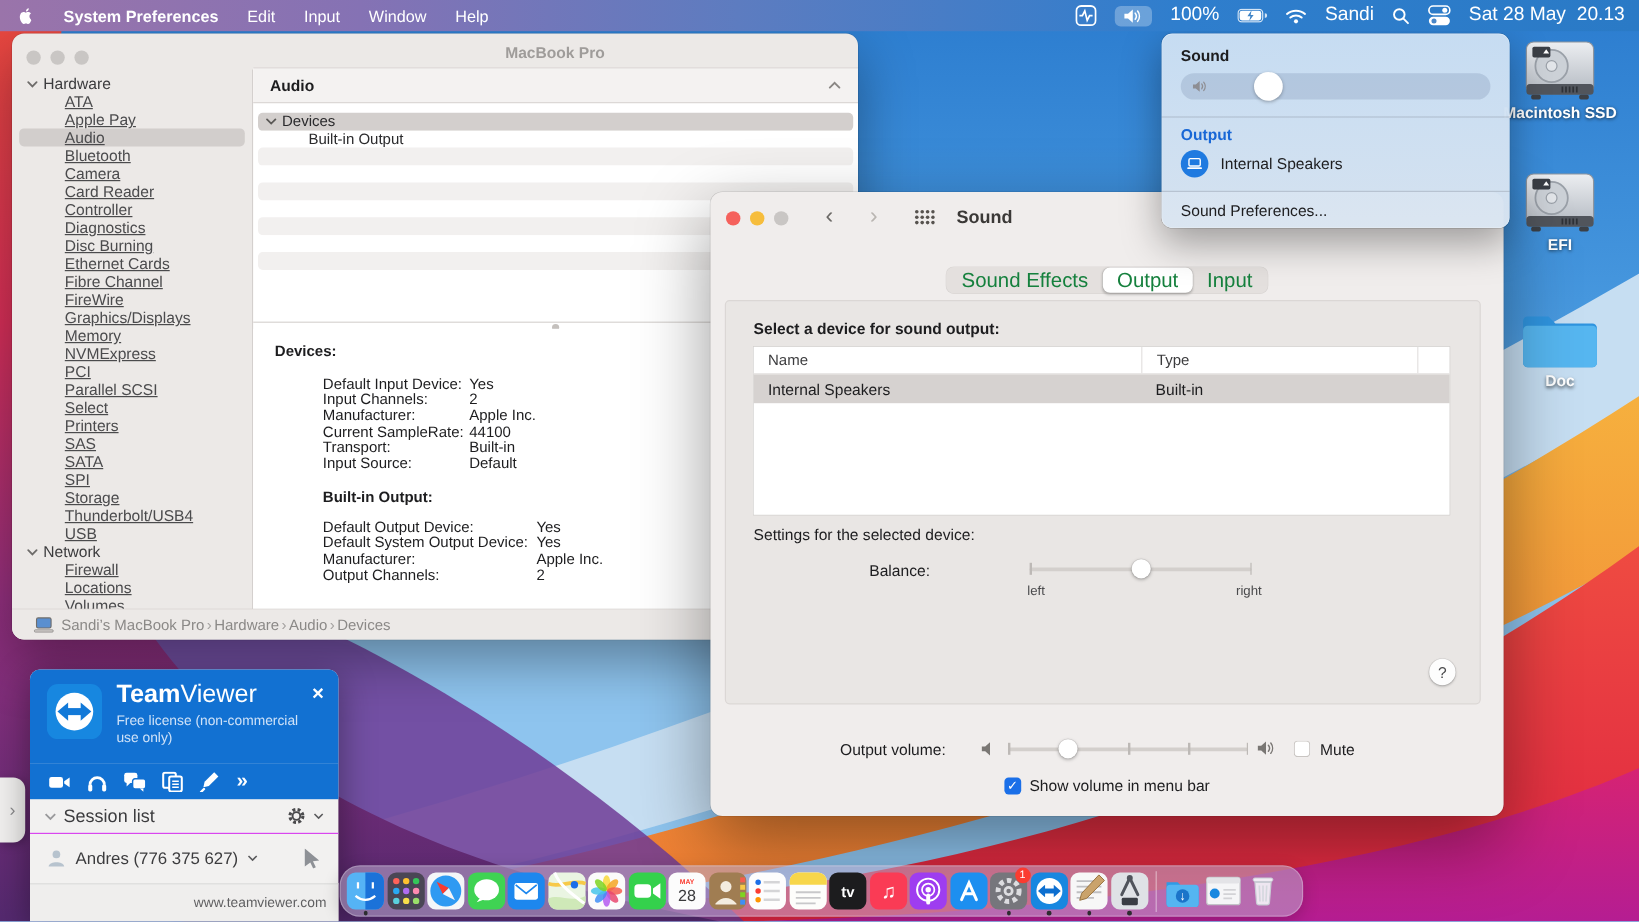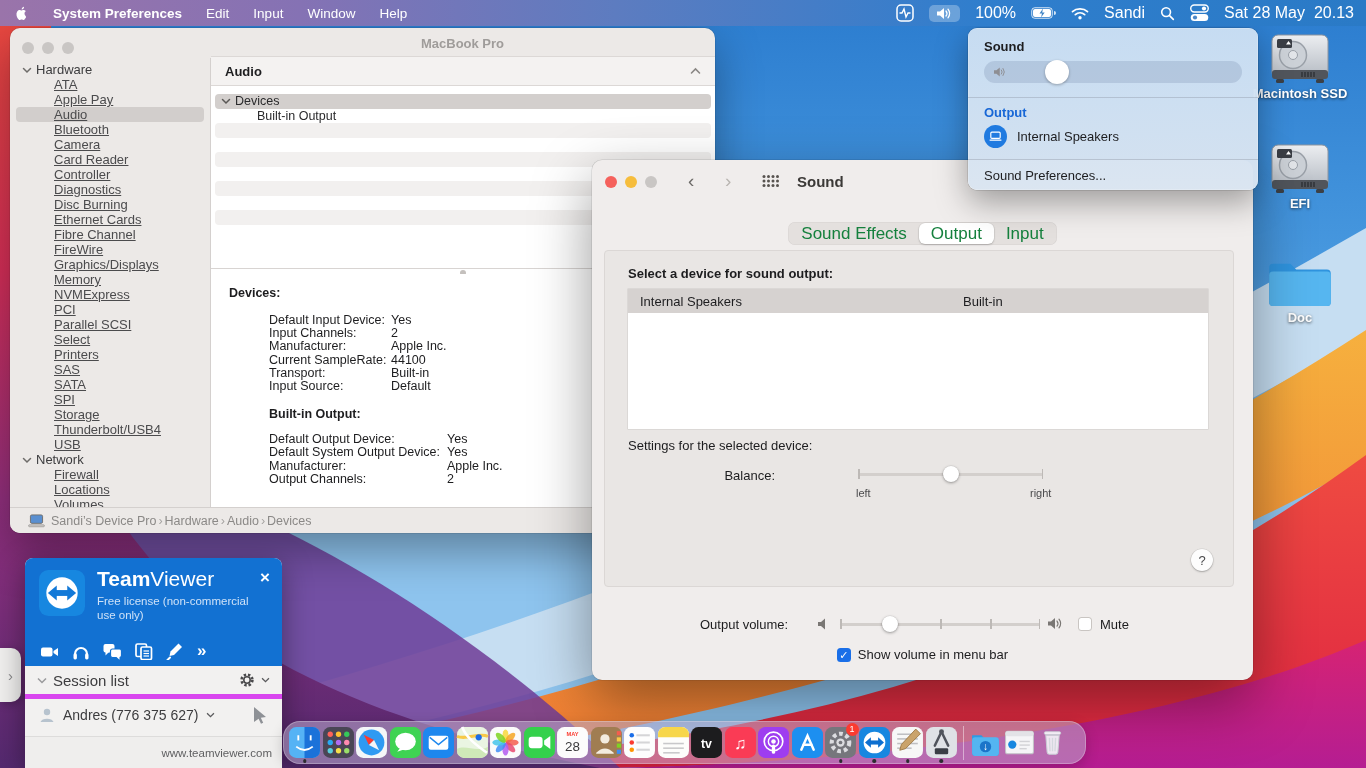--- a/index.html
+++ b/index.html
@@ -111,21 +111,21 @@
   
   #tv-panel{position:absolute;left:25px;top:558px;width:257px;height:210px;z-index:15;background:#f2f1f0;
     border-radius:8px 8px 0 0;box-shadow:0 8px 30px rgba(0,0,0,.4);font-size:13px;}
   #tv-header{position:absolute;left:0;right:0;top:0;height:78px;background:#1271d2;border-radius:8px 8px 0 0;}
   #tv-logo{position:absolute;left:14px;top:12px;}
   #tv-title{position:absolute;left:72px;top:9px;color:#fff;font-size:21px;}
   #tv-title b{font-weight:bold;}
   #tv-close{position:absolute;right:12px;top:12px;color:#fff;font-size:17px;font-weight:bold;line-height:16px;}
   #tv-license{position:absolute;left:72px;top:36px;color:#cfe2f8;font-size:11.5px;line-height:14px;}
   #tv-toolbar{position:absolute;left:0;right:0;top:78px;height:30px;background:#1271d2;display:flex;align-items:center;gap:13px;padding-left:15px;color:#fff;}
-  #tv-sess-row{position:absolute;left:0;right:0;top:108px;height:28px;display:flex;align-items:center;gap:6px;padding:0 12px;color:#3c3c3e;font-size:15px;border-bottom:5px solid #d946ef;}
+  #tv-sess-row{position:absolute;left:0;right:0;top:108px;height:28px;display:flex;align-items:center;gap:6px;padding:0 12px;color:#3c3c3e;font-size:15px;border-bottom:1px solid #d946ef;}
   #tv-sess-row .grow{flex:1;}
   #tv-partner{position:absolute;left:0;right:0;top:140px;height:34px;display:flex;align-items:center;gap:8px;padding:0 14px;color:#3c3c3e;font-size:14px;}
   #tv-partner .grow{flex:1;}
   #tv-footer{position:absolute;left:0;right:0;top:178px;bottom:0;border-top:1px solid #dddcdb;display:flex;align-items:center;justify-content:flex-end;padding-right:10px;color:#5f5f61;font-size:11.5px;background:#efeeed;}
   #tv-handle{position:absolute;left:0;top:648px;width:21px;height:54px;background:#f0efee;border-radius:0 10px 10px 0;z-index:14;
     box-shadow:2px 2px 8px rgba(0,0,0,.25);display:flex;align-items:center;justify-content:center;color:#8a8a8c;font-size:15px;}
   .tv-chev{color:#9a9a9c;font-size:11px;}
   
   #dock{position:absolute;left:283px;top:721px;width:803px;height:43px;z-index:40;border-radius:17px;
     background:rgba(186,172,205,.55);box-shadow:inset 0 0 0 1px rgba(255,255,255,.25),0 4px 14px rgba(0,0,0,.2);
@@ -432,21 +432,21 @@
               </div>
             </div>
           </div>
       </div>
     </div>
     <div id="si-status">
       <svg width="17" height="14" viewBox="0 0 18 15">
           <rect x="2.5" y="1" width="13" height="9" rx="1.5" fill="#5a8fd0" stroke="#6f6d6b" stroke-width="1"></rect>
           <rect x="0.5" y="11.5" width="17" height="2.2" rx="1.1" fill="#c9c6c3" stroke="#8a8886" stroke-width=".6"></rect>
         </svg>
-      <span id="si-breadcrumb"><span>Sandi’s Device Pro</span><span class="sep">›</span><span>Hardware</span><span class="sep">›</span><span>Audio</span><span class="sep">›</span><span>Devices</span></span>
+      <span id="si-breadcrumb"><span>Sandi’s MacBook Pro</span><span class="sep">›</span><span>Hardware</span><span class="sep">›</span><span>Audio</span><span class="sep">›</span><span>Devices</span></span>
     </div>
   </div>
 
   <div id="soundwin">
     <div class="lights">
       <span class="light l-red"></span>
       <span class="light l-yellow"></span>
       <span class="light l-gray"></span>
     </div>
     <span class="nav-arrow" style="left:96px;">‹</span>
@@ -475,20 +475,24 @@
         <div class="seg" id="seg-tabs">
           <div class="tab">Sound Effects</div>
           <div class="tab sel">Output</div>
           <div class="tab">Input</div>
         </div>
       </div>
 
     <div id="sw-panel">
       <div id="sw-select-label">Select a device for sound output:</div>
       <div id="sw-table">
+        <div class="th-row">
+          <div class="th th1">Name</div>
+          <div class="th th2">Type</div>
+        </div>
         <div id="table-rows">
             <div class="td-row">
               <div class="td1">Internal Speakers</div>
               <div class="td2">Built-in</div>
             </div>
           </div>
       </div>
       <div id="sw-settings-label">Settings for the selected device:</div>
       <div id="balance-row">
         <span id="balance-label">Balance:</span>

